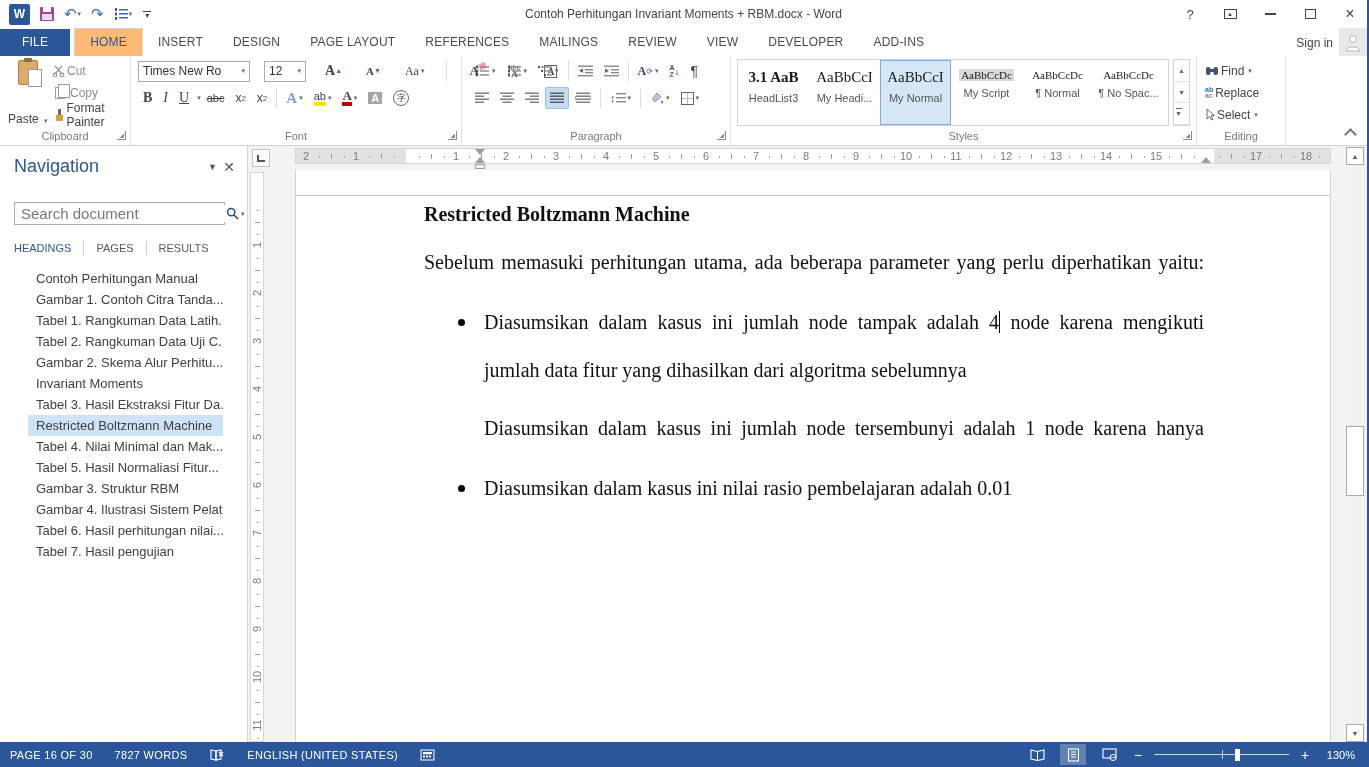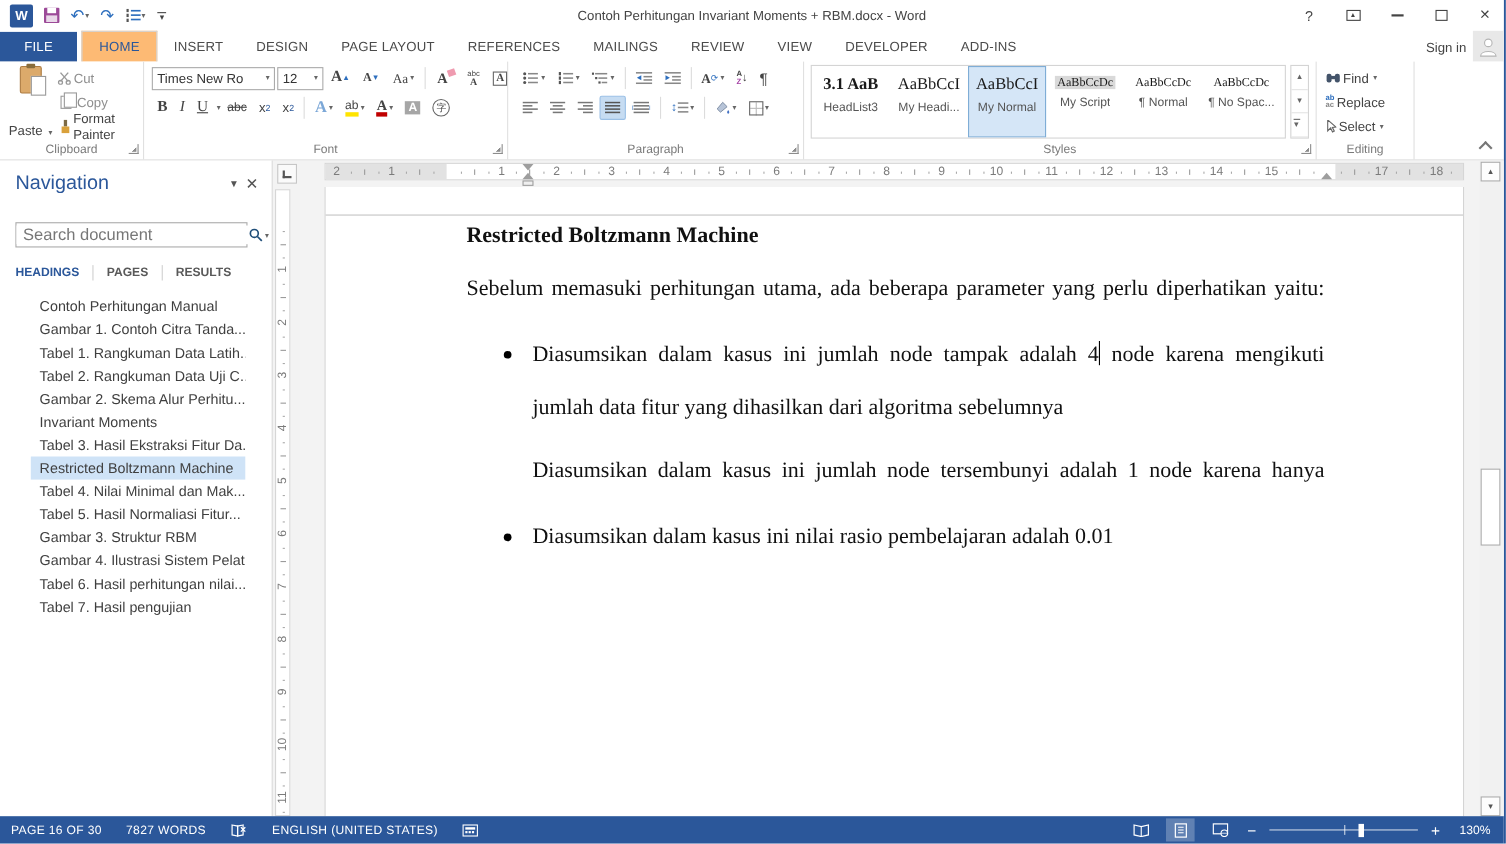--- a/index.html
+++ b/index.html
@@ -95,21 +95,21 @@
   
   .navpane{position:absolute;left:0;top:0;width:248px;height:100%;background:#fff;border-right:1px solid #d4d4d4}
   .nav-title{position:absolute;left:14px;top:10px;font-size:18px;color:#2b579a;font-weight:400}
   .nav-opt{position:absolute;right:30px;top:16px;font-size:9px;color:#555}
   .nav-close{position:absolute;right:12px;top:13px;font-size:14px;color:#555}
   .nav-search{position:absolute;left:14px;top:56px;width:211px;height:23px;border:1px solid #ababab;background:#fff;display:flex;align-items:center}
   .nav-search input{flex:1;border:none;outline:none;font-size:15px;color:#444;padding:0 6px;font-family:"Liberation Sans",sans-serif}
   .nav-search input::placeholder{color:#777}
   .nav-search .mag{width:20px;display:flex;align-items:center;justify-content:center}
   .nav-search .caret{margin-right:4px}
-  .nav-tabs{position:absolute;left:14px;top:94px;display:flex;align-items:center;font-size:11px;color:#595959;font-weight:bold}
+  .nav-tabs{position:absolute;left:14px;top:94px;display:flex;align-items:center;font-size:11px;color:#595959;font-weight:normal}
   .nav-tabs .ntab{padding:2px 0}
   .nav-tabs .ntab.active{color:#2b579a}
   .nav-tabs .tsep{width:1px;height:14px;background:#d0d0d0;margin:0 12px}
   .nav-list{position:absolute;left:28px;right:24px;top:122px}
   .nav-item{height:21px;line-height:21px;font-size:13px;color:#3f3f3f;padding-left:8px;white-space:nowrap;overflow:hidden}
   .nav-item.sel{background:#cfe3f7}
   
   .docarea{position:absolute;left:248px;top:0;right:0;height:100%;background:#f3f3f3}
   .tabsel{position:absolute;left:4px;top:3px;width:18px;height:18px;background:#fafafa;border:1px solid #c6c6c6;display:flex;align-items:center;justify-content:center}
   .tabsel span{display:block;width:8px;height:7px;border-left:2px solid #555;border-bottom:2px solid #555}
@@ -246,21 +246,21 @@
       </div>
       <div class="rrow" style="left:52px;top:48px">
         <span class="ic-brush"></span>
         <span class="smallrow dark">Format Painter</span>
       </div>
       <div class="grp-label">Clipboard</div>
       <div class="dlg"></div>
     </div>
 
     <div class="grp" style="left:131px;width:331px">
-      <div class="rrow" style="left:7px;top:4px;gap:2px">
+      <div class="rrow" style="left:7px;top:4px;gap:14px">
         <div class="combo" style="width:112px">
             <span>Times New Ro</span>
             <span class="caret">▾</span>
           </div>
         <div class="combo" style="width:42px">
             <span>12</span>
             <span class="caret">▾</span>
           </div>
         <div class="rbtn g-grow">A<sup>▲</sup></div>
         <div class="rbtn g-grow" style="font-size:11px">A<sup style="color:#2e6fbe">▼</sup></div>

